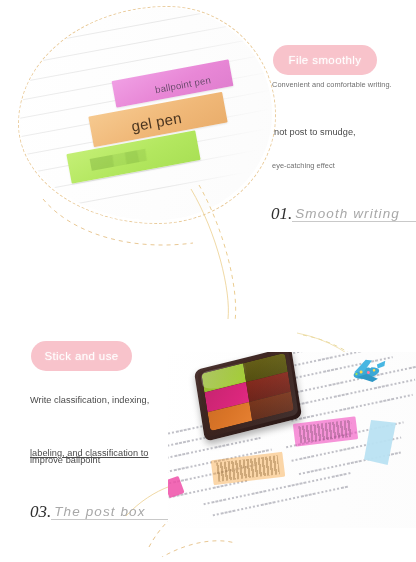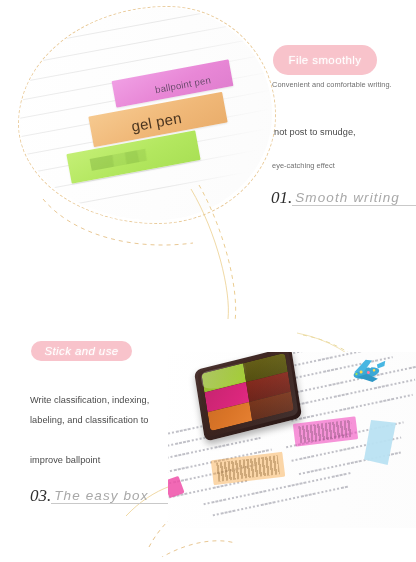--- a/index.html
+++ b/index.html
@@ -87,30 +87,31 @@
     position:absolute;
     border-radius:999px;
     background:#f8c3cb;
     color:#ffffff;
     display:flex;align-items:center;justify-content:center;
     font-size:11.5px;
     letter-spacing:.4px;
     text-shadow:0 0 2px rgba(255,255,255,.55);
   }
   .badge-01{left:273px;top:45px;width:104px;height:30px;}
-  .badge-02{left:31px;top:341px;width:101px;height:20px;font-style:italic;}
+  .badge-02{left:31px;top:341px;width:101px;height:30px;}
 
   .bodyline{position:absolute;font-size:7.4px;color:#6f6f6f;letter-spacing:.05px;white-space:nowrap;}
   .bodyline.big{font-size:9.2px;color:#4a4a4a;}
 
   .numline{position:absolute;display:flex;align-items:flex-end;}
   .numline .num{
     font-size:17px;font-style:italic;color:#2f2f2f;font-weight:400;
     font-family:"Liberation Serif", serif;letter-spacing:0;
     line-height:1;
+    margin-top:16px;
   }
   .numline .lbl{
     font-size:13.5px;font-style:italic;color:#a8a8a8;
     letter-spacing:1.1px;line-height:1;
     padding:0 6px 1px 3px;
     border-bottom:1px solid #c9c9c9;
     min-width:118px;
   }
 
   
@@ -270,26 +271,26 @@
     <path d="M150 560 C 178 540, 212 534, 232 540" fill="none" stroke="#e2b978" stroke-width="1" stroke-dasharray="4 4" opacity="0.8"></path>
     <path d="M300 332 C 362 344, 400 392, 404 448 C 407 488, 384 520, 348 534" fill="none" stroke="#e2cf86" stroke-width="1" stroke-dasharray="4 4" opacity="0.75"></path>
     <path d="M294 330 C 356 342, 394 390, 398 446 C 401 486, 380 518, 344 532" fill="none" stroke="#ecd89a" stroke-width="0.9" opacity="0.8"></path>
   </svg>
 
   <div class="badge badge-02">
     <span>Stick and use</span>
   </div>
 
   <div class="bodyline big" style="left:30px;top:395px;">Write classification, indexing,</div>
-  <div class="bodyline big" style="left:30px;top:415px;">labeling, and classification to</div>
+  <div class="bodyline big" style="left:30px;top:448px;text-decoration:underline;">labeling, and classification to</div>
   <div class="bodyline big" style="left:30px;top:455px;">improve ballpoint</div>
 
   <div class="numline" style="left:30px;top:487px;">
     <div class="num">03.</div>
-    <div class="lbl">The  easy  box</div>
+    <div class="lbl">The  post  box</div>
   </div>
 
   <div class="photo-bottom">
     <div class="doc-sheet">
       <div class="doc-lines">
         <div class="dline cn" style="left:116px;top:14px;width:150px;transform:rotate(-6deg);"></div>
         <div class="dline cn" style="left:120px;top:26px;width:142px;transform:rotate(-6deg);"></div>
         <div class="dline cn" style="left:124px;top:38px;width:120px;transform:rotate(-6deg);"></div>
         <div class="dline cn" style="left:128px;top:52px;width:146px;transform:rotate(-6deg);"></div>
         <div class="dline cn" style="left:132px;top:64px;width:132px;transform:rotate(-6deg);"></div>

